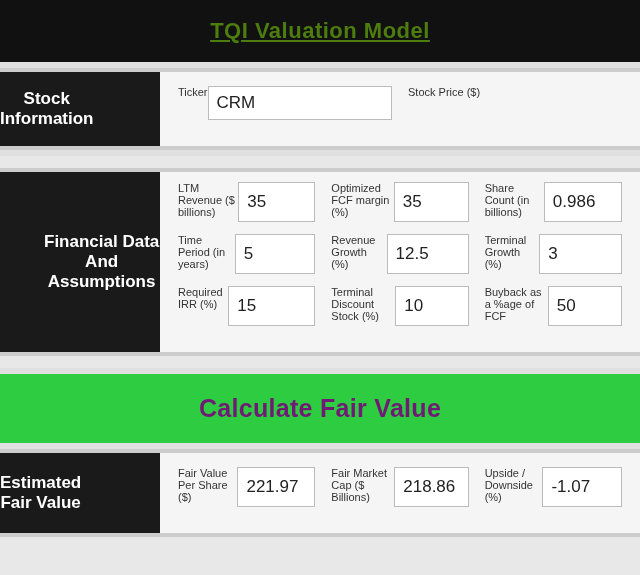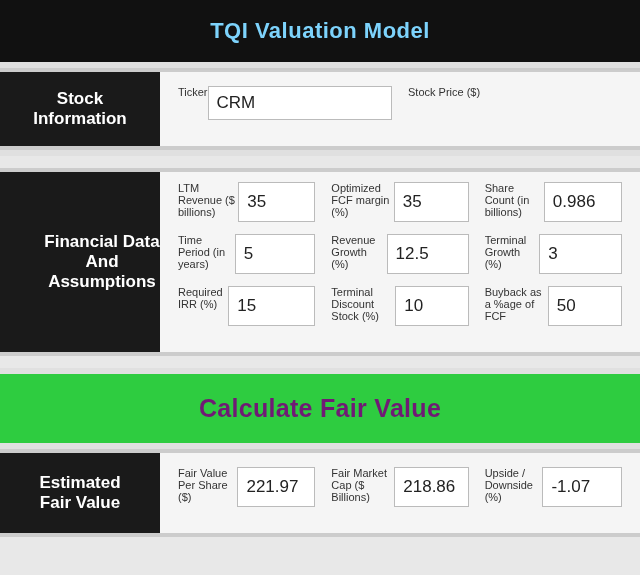--- a/index.html
+++ b/index.html
@@ -15,38 +15,38 @@
       background: #111;
       color: #fff;
       text-align: center;
       padding: 18px 10px;
       font-size: 22px;
       font-weight: bold;
       letter-spacing: 0.5px;
     }
 
     .header span {
-      color: #7dd3fc;
+      color: #4d7c0f;
+      text-decoration: underline;
     }
 
     .section-row {
       display: flex;
       background: #f0f0f0;
       border-top: 4px solid #ccc;
       border-bottom: 4px solid #ccc;
     }
 
     .section-label {
       background: #1a1a1a;
       color: #fff;
       width: 160px;
       min-width: 160px;
       display: flex;
       align-items: center;
-      justify-content: center;
       text-align: center;
       font-size: 17px;
       font-weight: bold;
       padding: 0;
     }
 
     .section-content {
       flex: 1;
       padding: 14px 18px;
       background: #f5f5f5;

